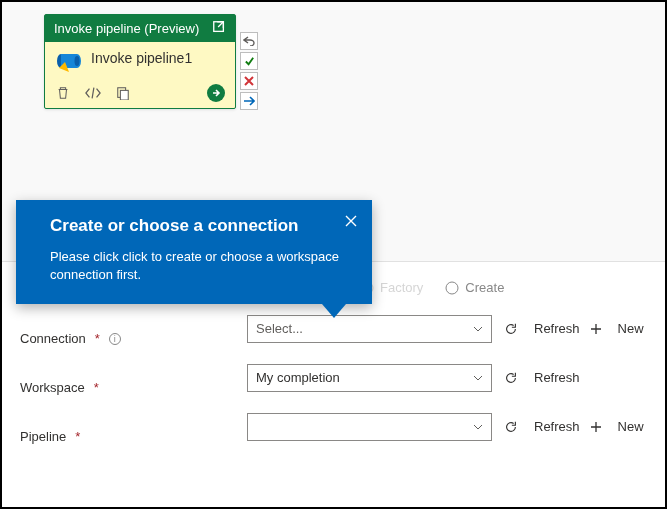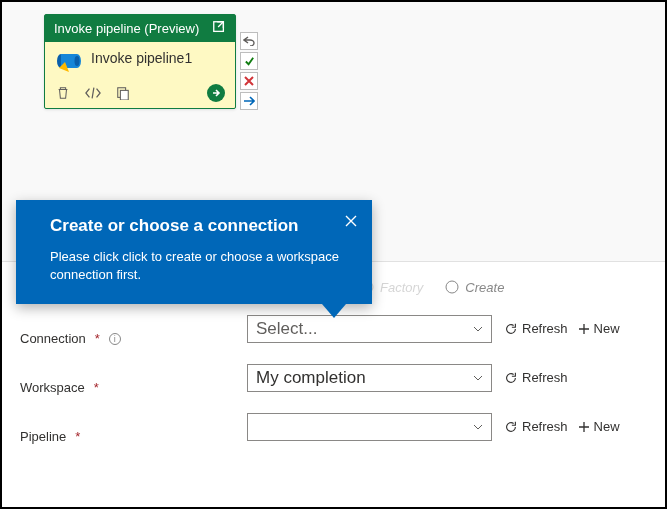--- a/index.html
+++ b/index.html
@@ -144,23 +144,22 @@
     }
     .radio-row {
       display: flex;
       gap: 22px;
       margin-bottom: 16px;
       color: #888;
       font-size: 13px;
     }
     .radio-opt {
       display: flex;
-      align-items: flex-start;
+      align-items: flex-end;
       gap: 6px;
-      font-style: italic;
     }
     .form-row {
       display: flex;
       align-items: center;
       margin-bottom: 14px;
       gap: 12px;
     }
     .form-label {
       width: 215px;
       font-size: 13px;
@@ -184,36 +183,36 @@
     }
     .select-box {
       width: 245px;
       height: 28px;
       border: 1px solid #8a8886;
       background: #fff;
       display: flex;
       align-items: center;
       justify-content: space-between;
       padding: 8px 8px;
-      font-size: 17px;
+      font-size: 13px;
       color: #605e5c;
       cursor: pointer;
     }
     .select-box.filled { color: #323130; }
     .actions {
       display: flex;
       align-items: center;
       gap: 10px;
       font-size: 13px;
       color: #323130;
     }
     .action-link {
       display: flex;
       align-items: center;
-      gap: 4px;
+      gap: 16px;
       cursor: pointer;
     }
     .checkbox {
       width: 18px;
       height: 18px;
       background: #107c41;
       display: flex;
       align-items: center;
       justify-content: center;
     }

